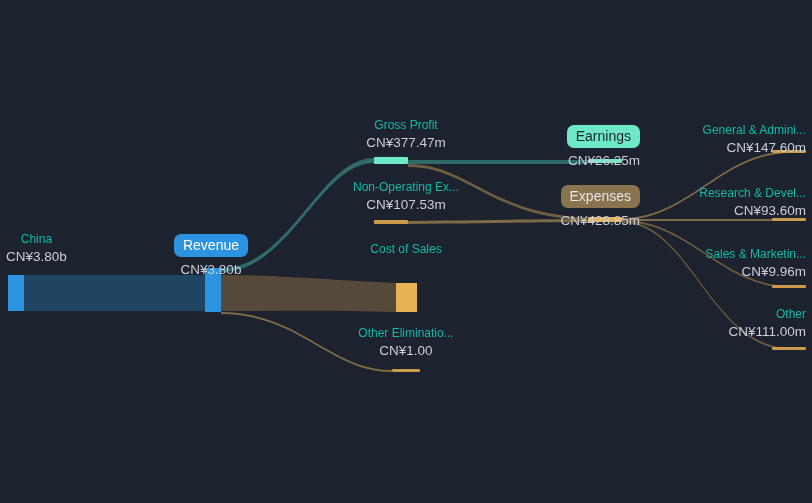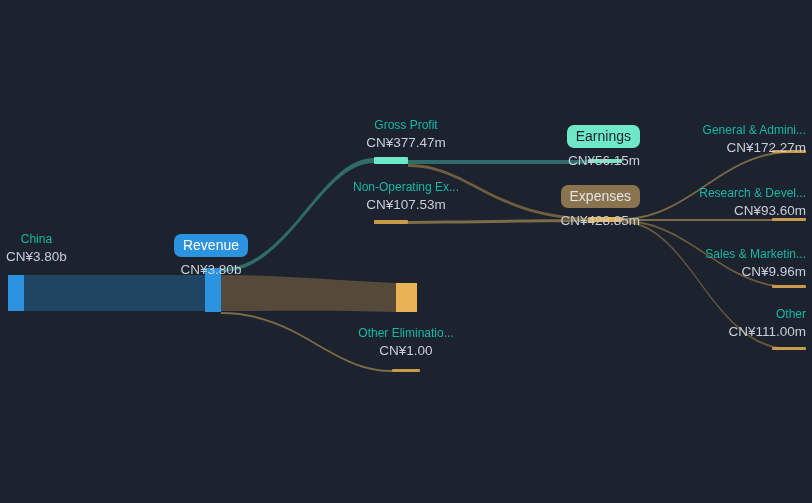--- a/index.html
+++ b/index.html
@@ -163,40 +163,41 @@
     <span class="lbl-name">Gross Profit</span>
     <span class="lbl-value">CN¥377.47m</span>
   </div>
 
   <div class="label-group align-center" style="left:326px; top:181px; width:160px;">
     <span class="lbl-name">Non-Operating Ex...</span>
     <span class="lbl-value">CN¥107.53m</span>
   </div>
 
   <div class="label-group align-center" style="left:326px; top:243px; width:160px;">
+    <span class="lbl-name">Cost of Sales</span>
   </div>
 
   <div class="label-group align-center" style="left:326px; top:327px; width:160px;">
     <span class="lbl-name">Other Eliminatio...</span>
     <span class="lbl-value">CN¥1.00</span>
   </div>
 
   <div class="label-group align-right" style="left:462px; top:115px; width:178px;">
     <span class="badge badge-earnings">Earnings</span>
-    <span class="lbl-value">CN¥56.15m</span>
+    <span class="lbl-value">CN¥26.25m</span>
   </div>
 
   <div class="label-group align-right" style="left:462px; top:175px; width:178px;">
     <span class="badge badge-expenses">Expenses</span>
     <span class="lbl-value">CN¥428.85m</span>
   </div>
 
   <div class="label-group align-right" style="left:636px; top:124px; width:170px;">
     <span class="lbl-name">General &amp; Admini...</span>
-    <span class="lbl-value">CN¥172.27m</span>
+    <span class="lbl-value">CN¥147.60m</span>
   </div>
 
   <div class="label-group align-right" style="left:636px; top:187px; width:170px;">
     <span class="lbl-name">Research &amp; Devel...</span>
     <span class="lbl-value">CN¥93.60m</span>
   </div>
 
   <div class="label-group align-right" style="left:636px; top:248px; width:170px;">
     <span class="lbl-name">Sales &amp; Marketin...</span>
     <span class="lbl-value">CN¥9.96m</span>

